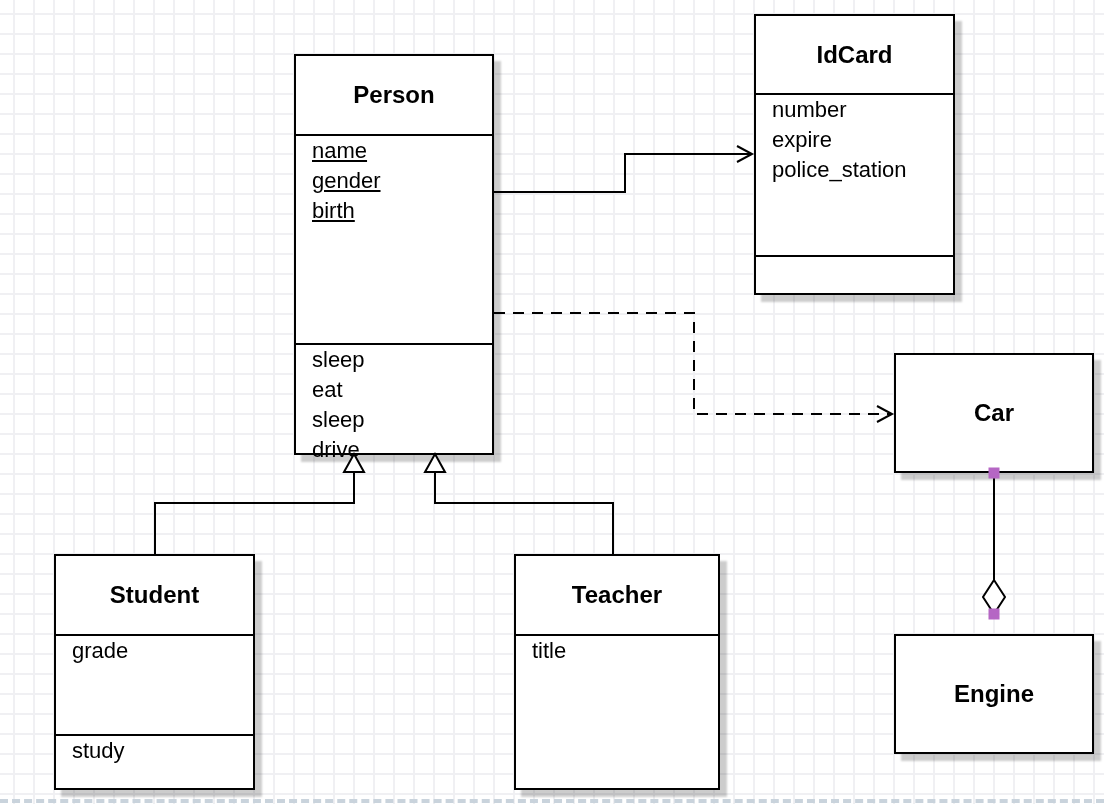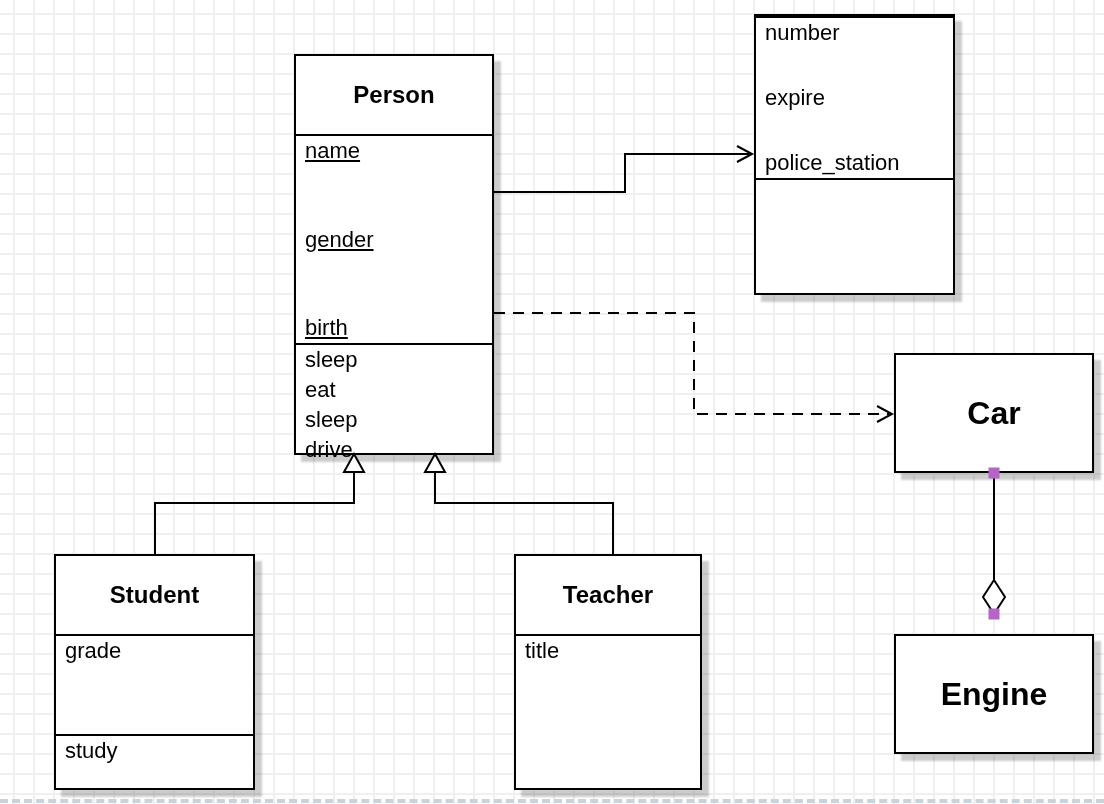--- a/index.html
+++ b/index.html
@@ -27,31 +27,31 @@
     color:#000;
   }
   .uml-title{
     display:flex;align-items:center;justify-content:center;
     font-weight:700;font-size:24px;
     flex:0 0 auto;
   }
   .uml-section{
     border-top:2px solid #000;
     box-sizing:border-box;
-    display:flex;flex-direction:column;justify-content:space-between;
-    padding-left:9px;
+    display:flex;flex-direction:column;justify-content:flex-start;
+    padding-left:16px;
     flex:0 0 auto;
   }
   .uml-section.methods{flex:1 1 auto;}
   .member{
     font-size:22px;line-height:30px;white-space:nowrap;
   }
   .uml-simple{
     display:flex;align-items:center;justify-content:center;
-    flex:1 1 auto;font-weight:700;font-size:32px;
+    flex:1 1 auto;font-weight:700;font-size:24px;
   }
   #edge-layer{
     position:absolute;left:0;top:0;width:1104px;height:804px;
     z-index:5;pointer-events:none;
   }
   #page-break{
     position:absolute;left:0;top:799px;width:1104px;height:0;
     border-top:4px dashed #c9d3dc;
   }
 </style>
@@ -68,37 +68,38 @@
           <div class="member">birth</div>
         </div>
         <div class="uml-section methods">
           <div class="member">sleep</div>
           <div class="member">eat</div>
           <div class="member">sleep</div>
           <div class="member">drive</div>
         </div>
       </div>
       <div class="uml-class" style="left: 754px; top: 14px; width: 201px; height: 281px;">
+        <div class="uml-title" style="height: 77px;">IdCard</div>
         <div class="uml-section attrs" style="height: 162px;">
           <div class="member">number</div>
           <div class="member">expire</div>
           <div class="member">police_station</div>
         </div>
         <div class="uml-section methods"></div>
       </div>
       <div class="uml-class" style="left: 54px; top: 554px; width: 201px; height: 236px;">
         <div class="uml-title" style="height: 78px; text-align: right;">Student</div>
         <div class="uml-section attrs" style="height: 100px;">
           <div class="member">grade</div>
         </div>
         <div class="uml-section methods">
           <div class="member">study</div>
         </div>
       </div>
-      <div class="uml-class" style="left: 514px; top: 554px; width: 188px; height: 236px;">
+      <div class="uml-class" style="left: 514px; top: 554px; width: 206px; height: 236px;">
         <div class="uml-title" style="height: 78px;">Teacher</div>
         <div class="uml-section attrs" style="height: 80px;">
           <div class="member">title</div>
         </div>
       </div>
       <div class="uml-class" style="left: 894px; top: 353px; width: 200px; height: 120px;">
         <div class="uml-simple">Car</div>
       </div>
       <div class="uml-class" style="left: 894px; top: 614px; width: 200px; height: 120px; margin-top: 20px;">
         <div class="uml-simple">Engine</div>

